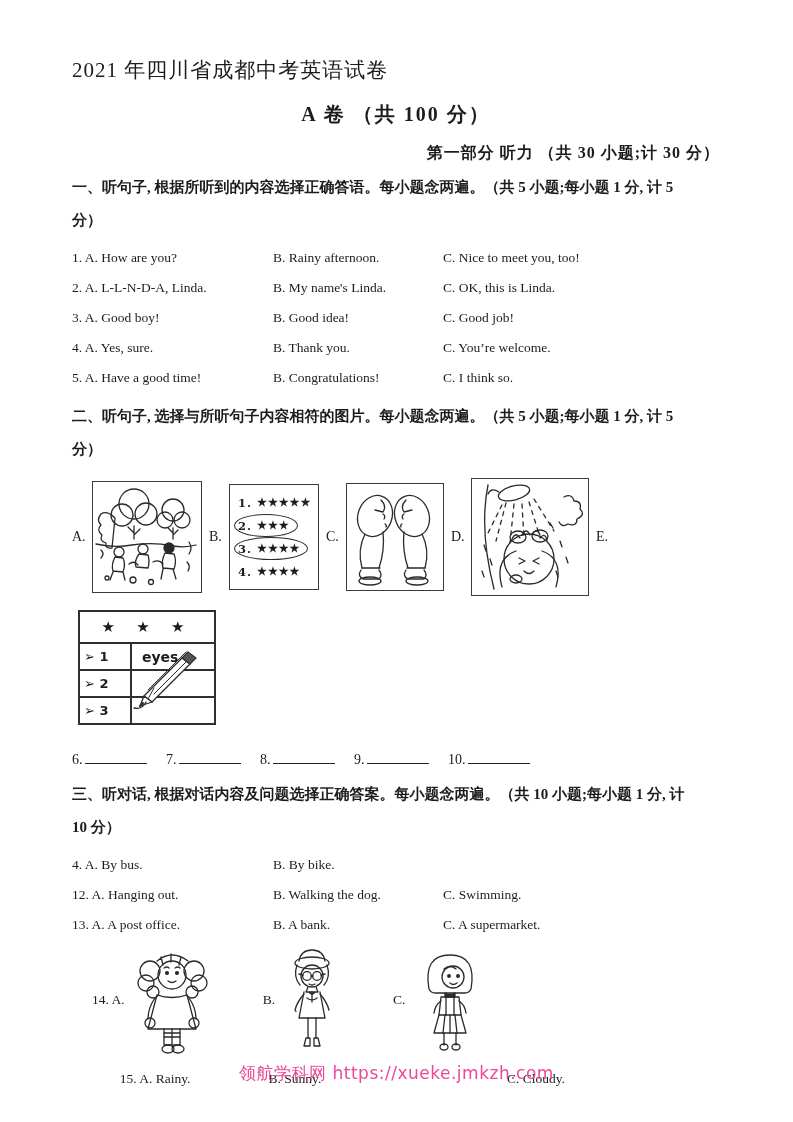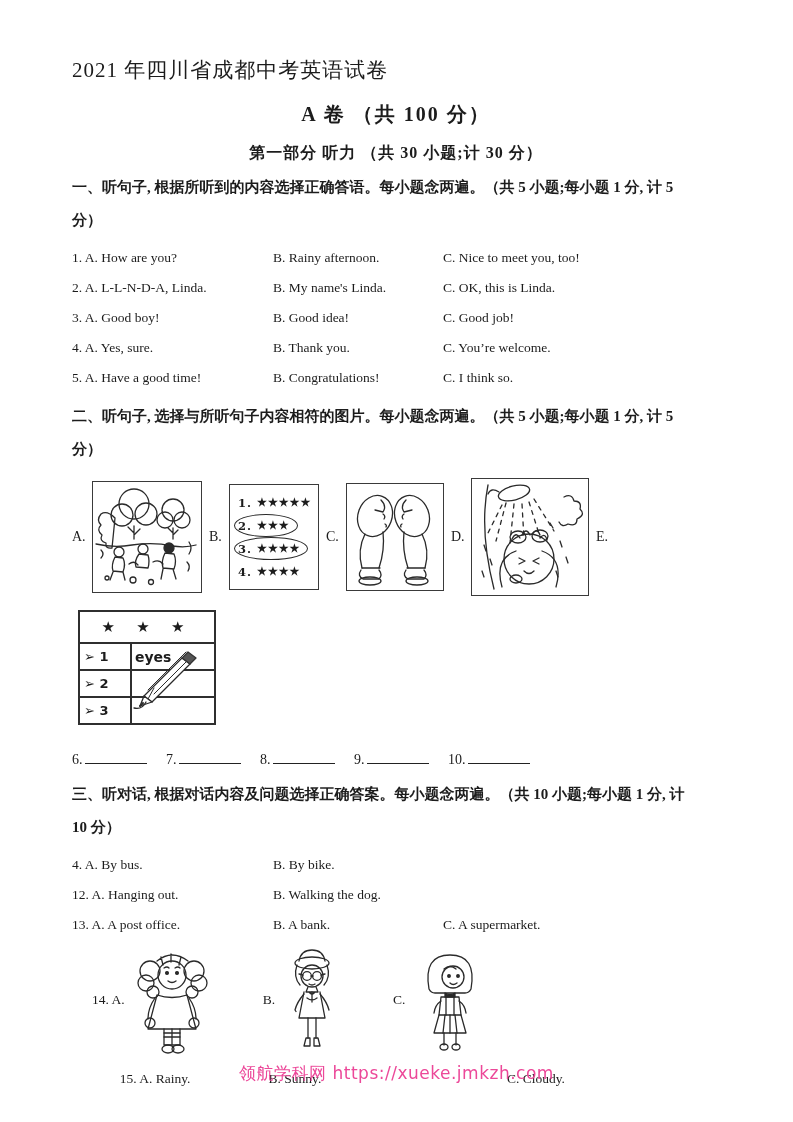--- a/index.html
+++ b/index.html
@@ -4,21 +4,21 @@
 <style>
   html,body{margin:0;padding:0;}
   body{
     width:793px;height:1122px;background:#ffffff;position:relative;
     font-family:"Liberation Serif","DejaVu Serif",serif;color:#1c1c1c;
     overflow:hidden;
   }
   .page{padding:56px 73px 0 72px;}
   .title{font-size:21px;font-weight:normal;text-align:left;letter-spacing:1px;}
   .subtitle{font-size:20px;font-weight:bold;text-align:center;margin-top:17px;letter-spacing:2px;}
-  .part-heading{font-size:16px;font-weight:bold;text-align:center;margin-top:15px;letter-spacing:1px;}
+  .part-heading{font-size:16px;font-weight:bold;text-align:right;margin-top:15px;letter-spacing:1px;}
   .instr{font-size:15px;font-weight:bold;line-height:33px;margin-top:7px;}
   .instr .l2{display:block;}
   .opts{display:grid;grid-template-columns:201px 170px auto;font-size:13.5px;height:30px;align-items:center;}
   .opts-q15{grid-template-columns:166px 114px auto;}
   .qblock{margin-top:6px;}
   
   .pic-row{display:flex;align-items:center;margin-top:10px;height:122px;}
   .pic-label{font-size:14px;width:20px;flex:0 0 auto;}
   .pic-box{border:1.5px solid #3a3a3a;background:#fff;flex:0 0 auto;margin-right:7px;}
   .box-a{width:108px;height:110px;}
@@ -27,21 +27,21 @@
   .box-d{width:116px;height:116px;}
   .star-row{font-size:11px;font-weight:bold;letter-spacing:1px;height:23px;display:flex;align-items:center;white-space:nowrap;}
   .star-row .num{margin-right:5px;font-size:11.5px;}
   .oval{border:1.4px solid #2a2a2a;border-radius:50%;padding:0 7px 0 3px;margin-left:-4px;display:flex;align-items:center;height:21px;}
   
   .star-table-wrap{position:relative;margin:12px 0 0 6px;width:138px;}
   table.star-table{border-collapse:collapse;width:138px;font-family:"DejaVu Sans",sans-serif;}
   table.star-table th,table.star-table td{border:2px solid #2f2f2f;padding:0;}
   table.star-table th{height:30px;font-size:15px;letter-spacing:8px;text-align:center;}
   table.star-table td.c1{width:46px;height:25px;font-size:13px;font-weight:bold;text-align:left;padding-left:4px;}
-  table.star-table td.c2{font-size:14px;font-weight:bold;padding-left:3px;}
+  table.star-table td.c2{font-size:14px;font-weight:bold;padding-left:10px;}
   .pencil-svg{position:absolute;left:52px;top:26px;pointer-events:none;}
   
   .blanks{margin-top:26px;font-size:14px;}
   .bl{margin-right:16px;white-space:nowrap;}
   .bl .line{display:inline-block;width:62px;border-bottom:1.3px solid #222;height:12px;margin-left:2px;}
   
   .q14-row{display:flex;align-items:center;margin-top:4px;height:112px;font-size:13.5px;}
   .q14-label{flex:0 0 auto;margin-left:20px;}
   
   .footer{position:absolute;left:0;top:1062px;width:100%;text-align:center;
@@ -242,20 +242,21 @@
   </div>
 
   <div class="qblock">
     <div class="opts">
       <span>4. A. By bus.</span>
       <span>B. By bike.</span>
     </div>
     <div class="opts">
       <span>12. A. Hanging out.</span>
       <span>B. Walking the dog.</span>
+      <span>C. Swimming.</span>
     </div>
     <div class="opts">
       <span>13. A. A post office.</span>
       <span>B. A bank.</span>
       <span>C. A supermarket.</span>
     </div>
   </div>
 
   <div class="q14-row">
     <span class="q14-label">14. A.</span>

